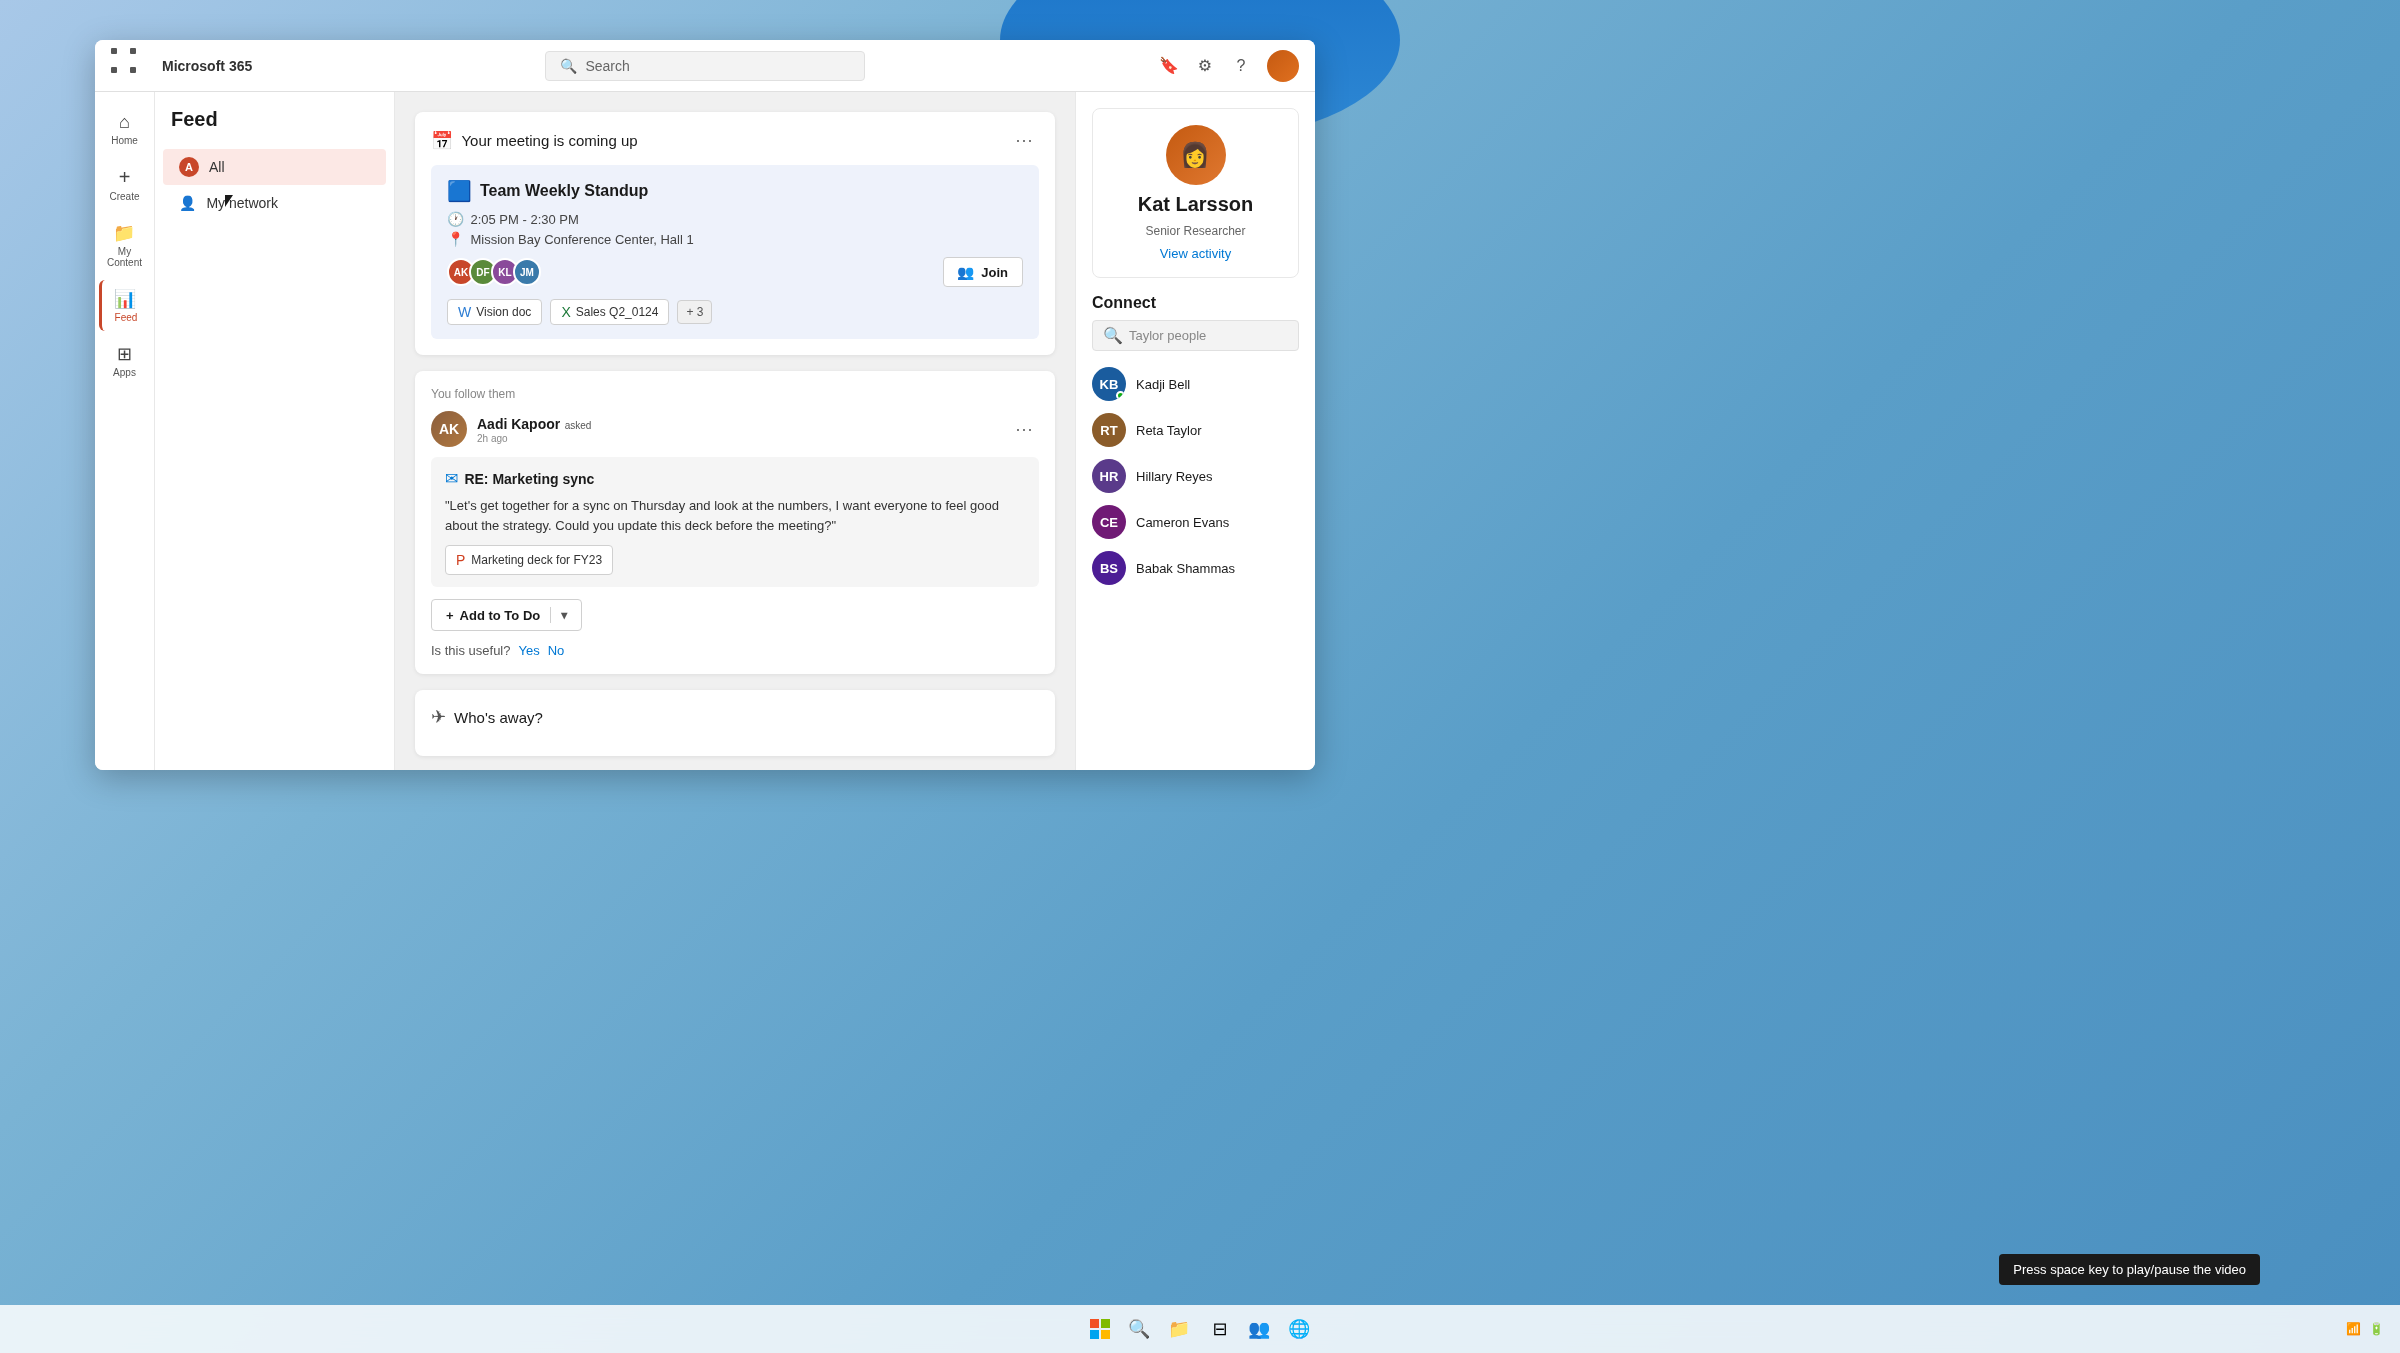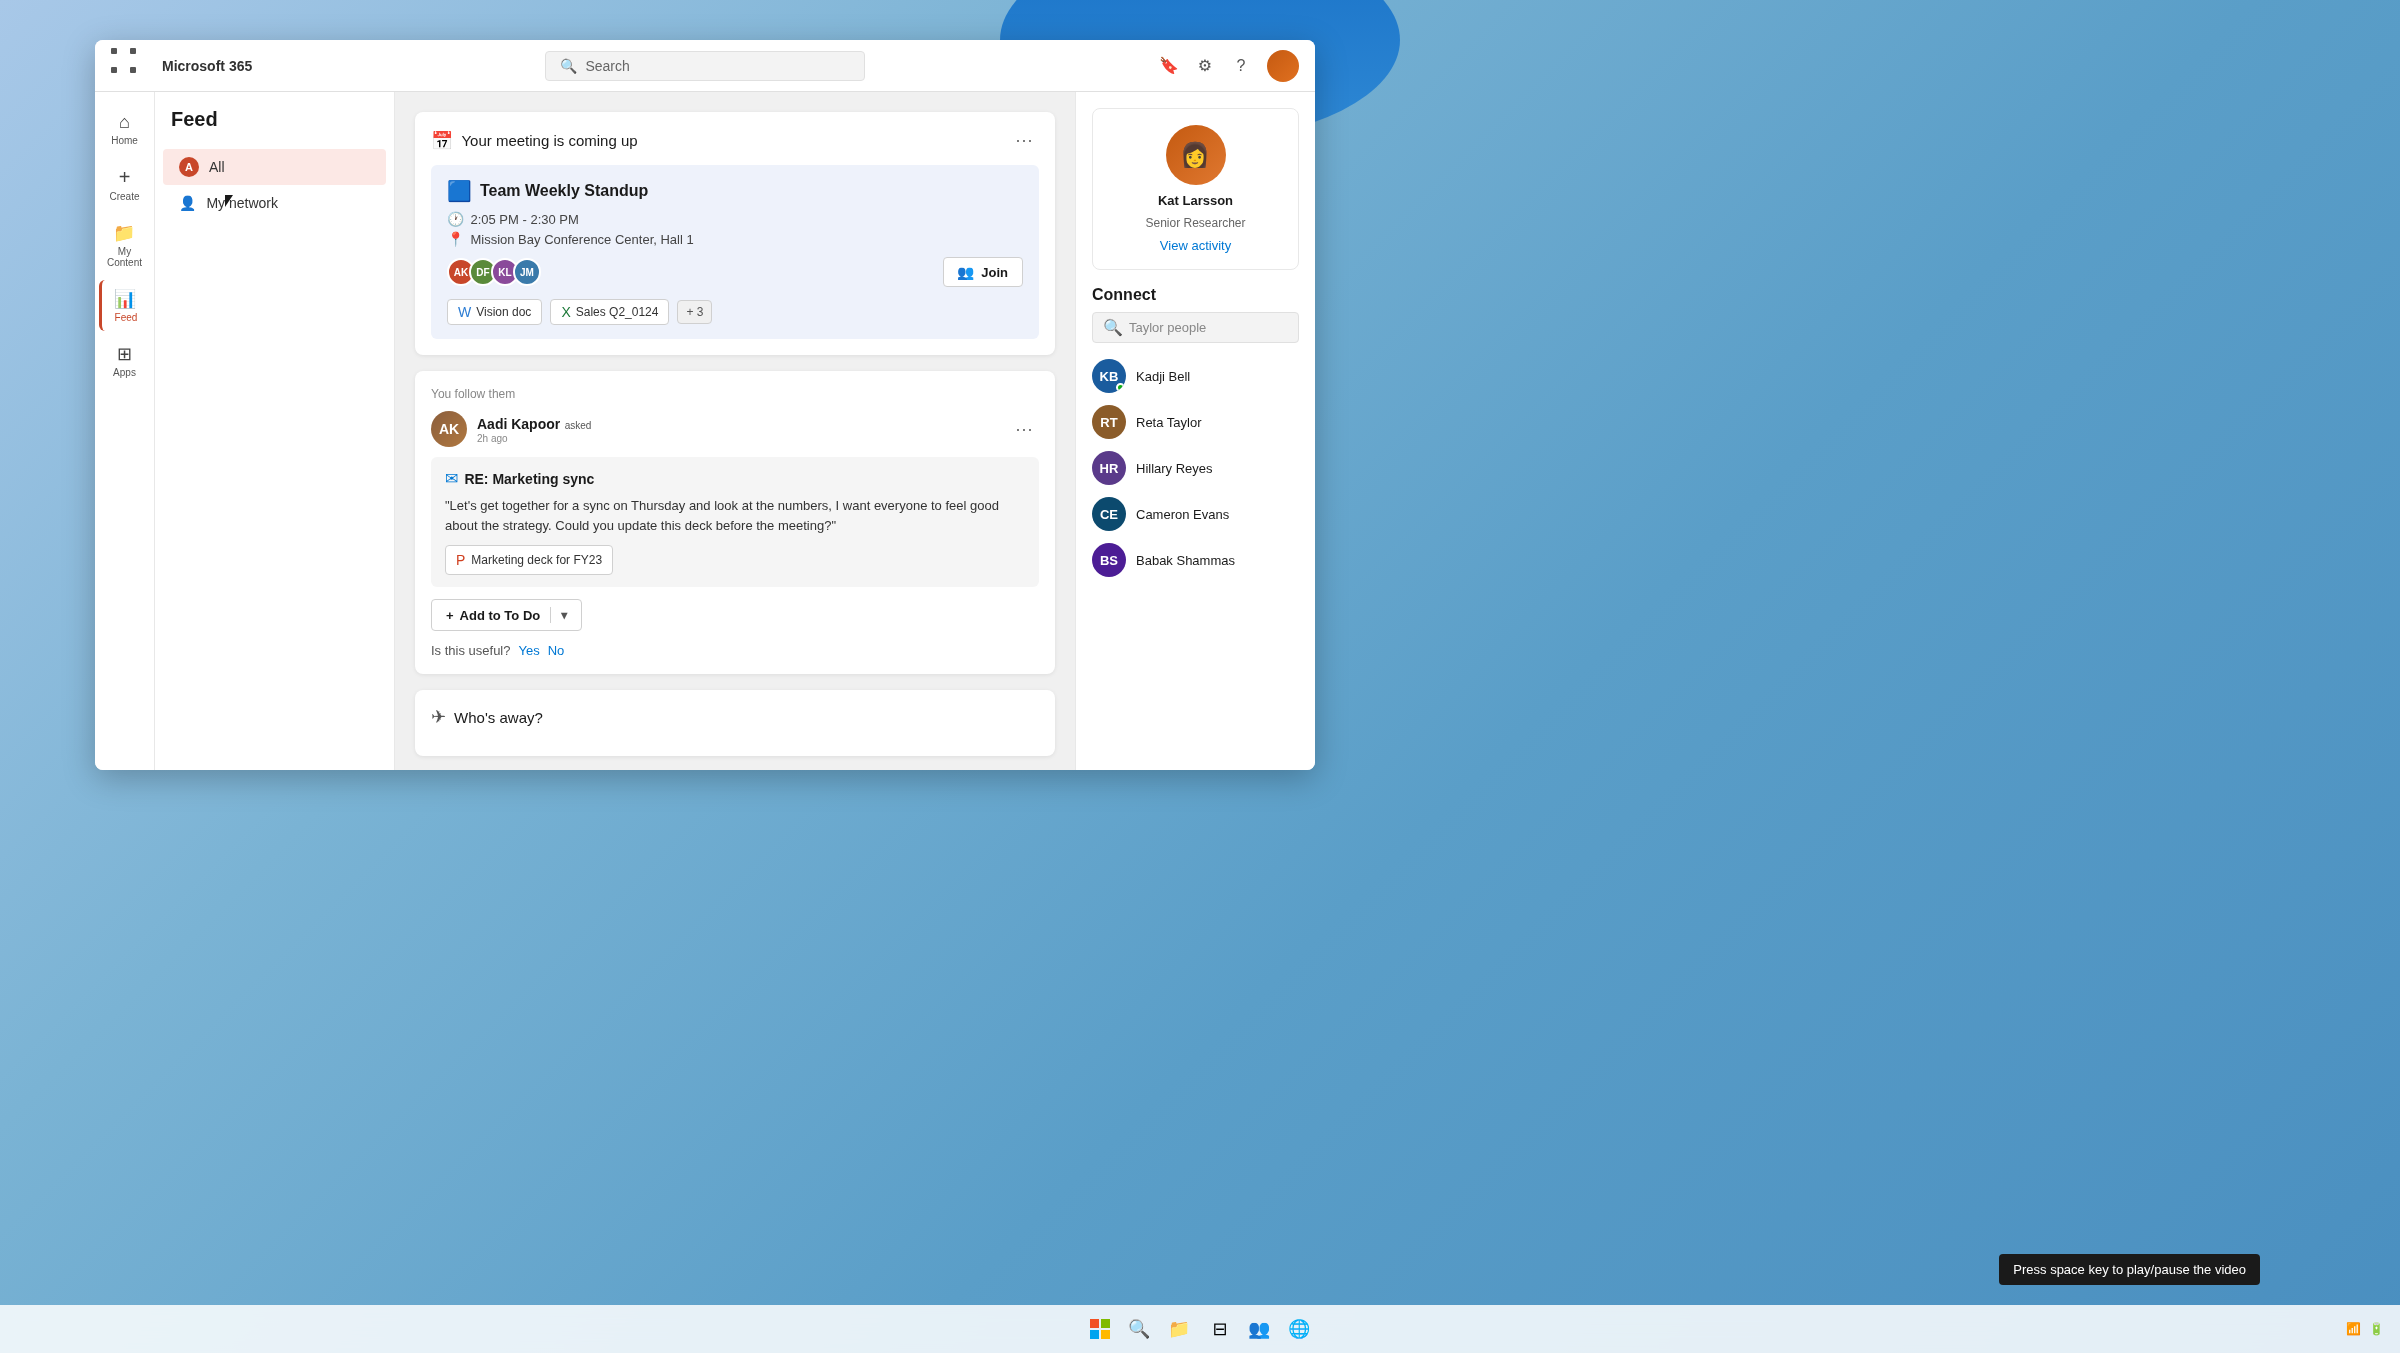--- a/index.html
+++ b/index.html
@@ -504,21 +504,21 @@
     }
     .profile-avatar-inner {
       width: 100%;
       height: 100%;
       display: flex;
       align-items: center;
       justify-content: center;
       font-size: 24px;
     }
     .profile-name {
-      font-size: 13px;
+      font-size: 20px;
       font-weight: 700;
       color: #1a1a1a;
     }
     .profile-role {
       font-size: 12px;
       color: #666;
     }
     .view-activity {
       font-size: 13px;
       color: #0078d4;
@@ -852,21 +852,21 @@
 
         <div class="person-item">
           <div class="person-avatar">
             <div class="person-avatar-inner" style="background:#5a3a8a;">HR</div>
           </div>
           <span class="person-name">Hillary Reyes</span>
         </div>
 
         <div class="person-item">
           <div class="person-avatar">
-            <div class="person-avatar-inner" style="background:#0c4a6e;">CE</div>
+            <div class="person-avatar-inner" style="background:#701a75;">CE</div>
           </div>
           <span class="person-name">Cameron Evans</span>
         </div>
 
         <div class="person-item">
           <div class="person-avatar">
             <div class="person-avatar-inner" style="background:#4c1d95;">BS</div>
           </div>
           <span class="person-name">Babak Shammas</span>
         </div>

